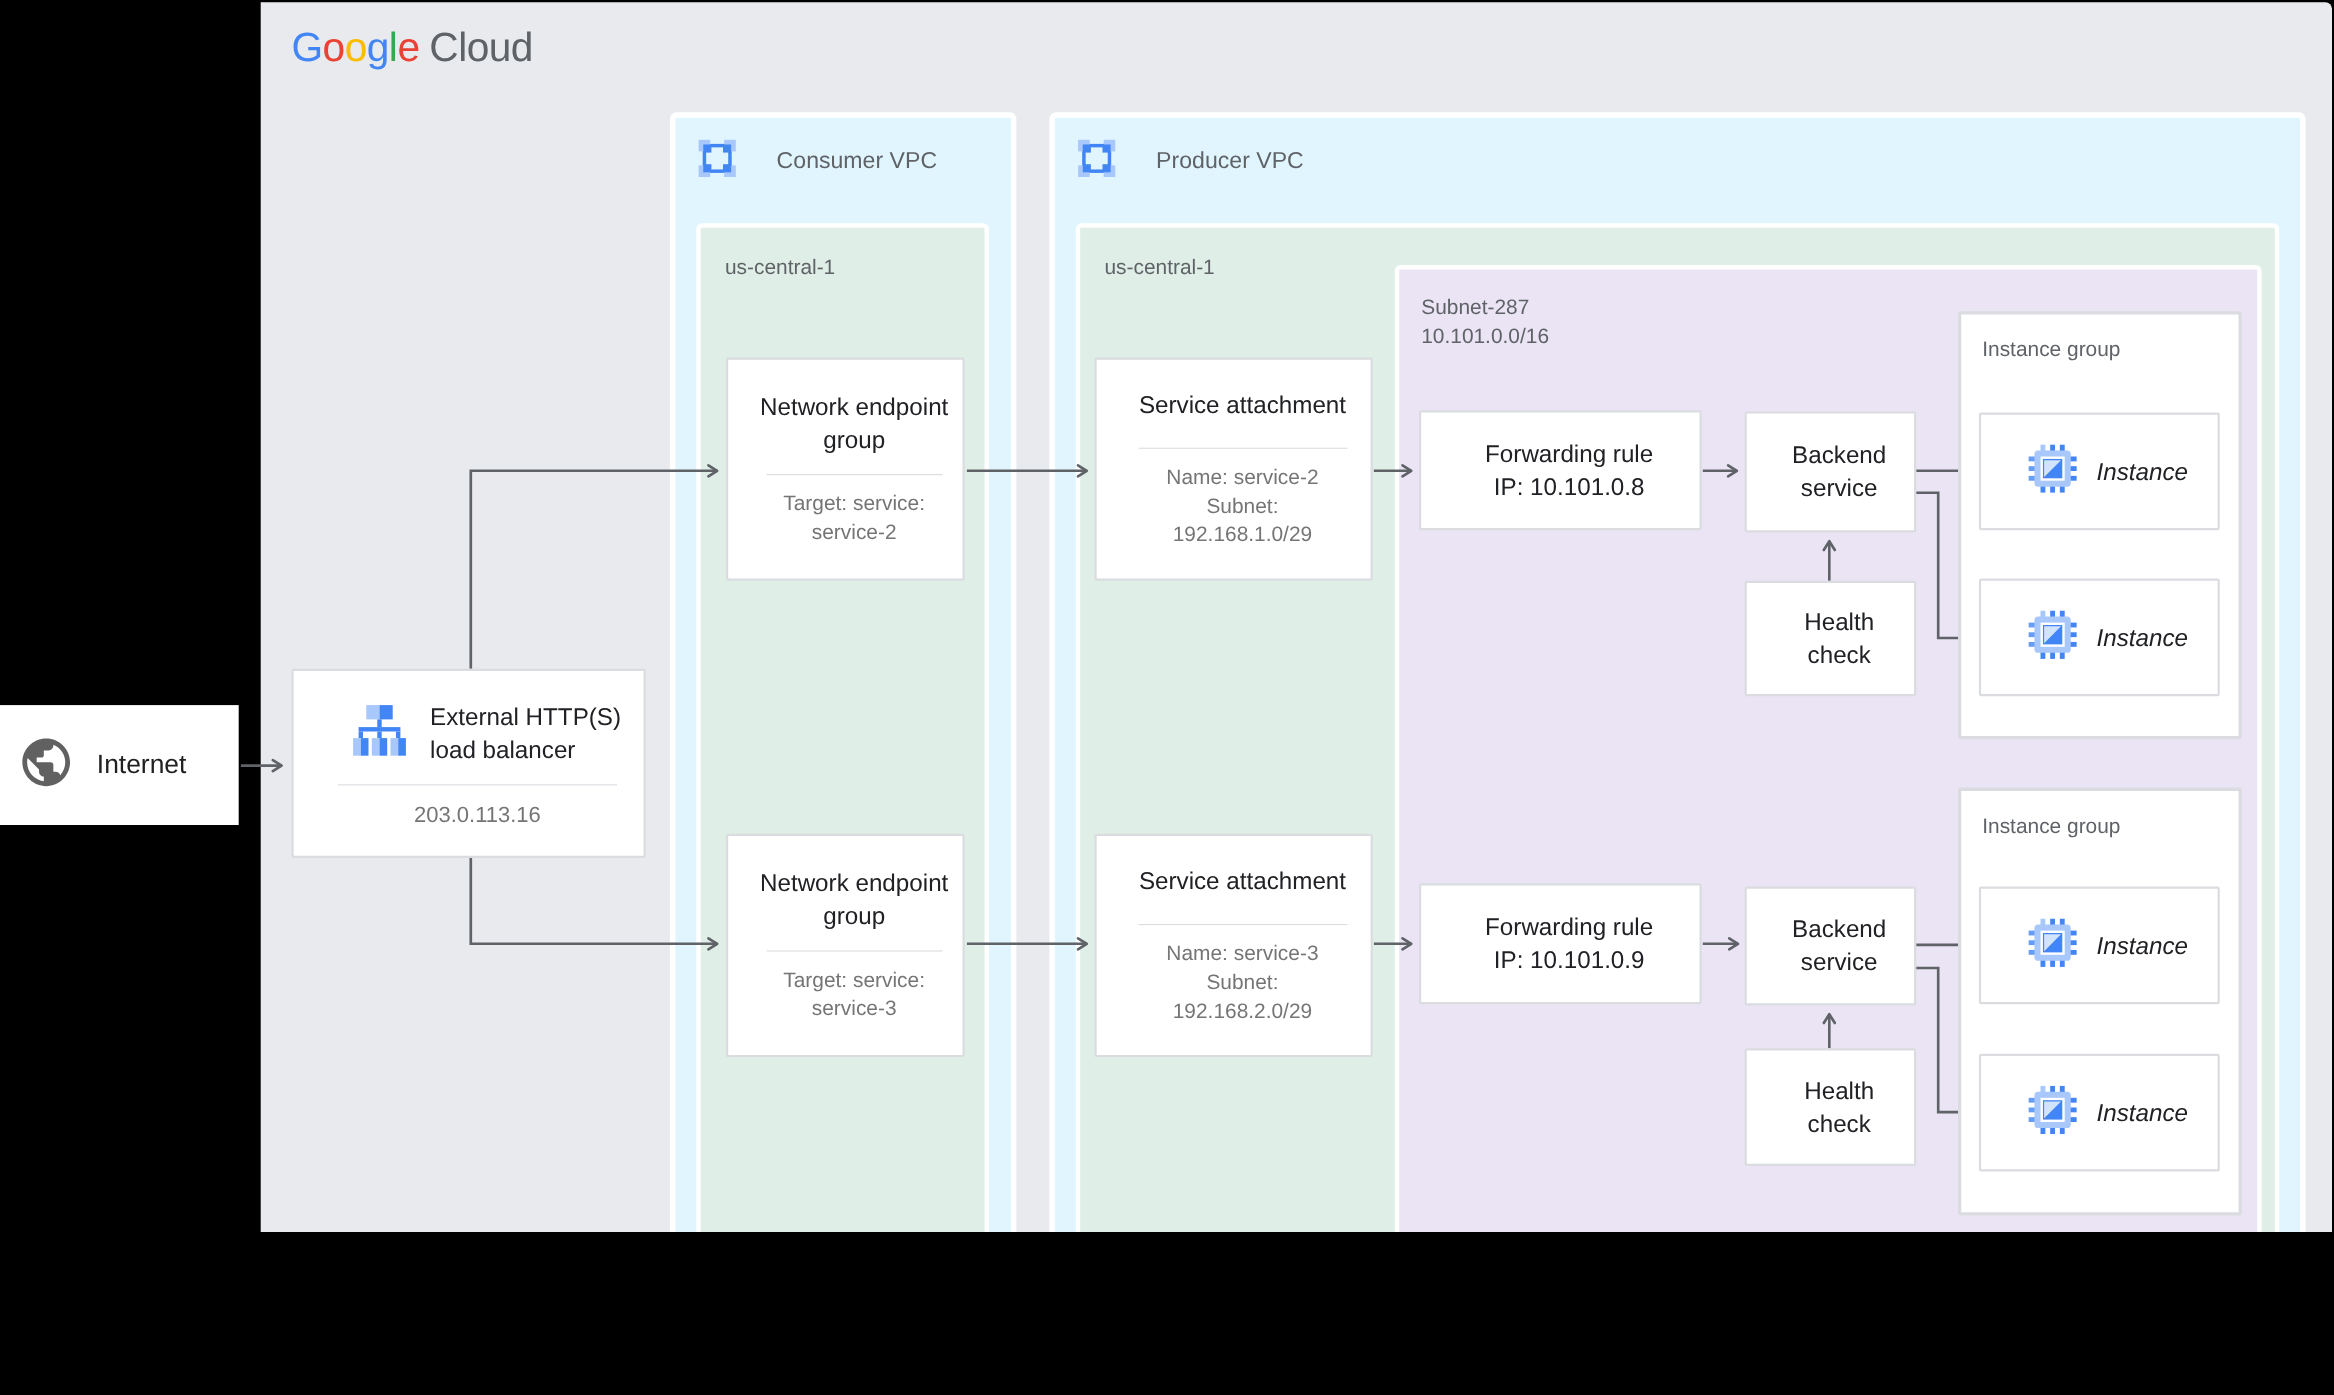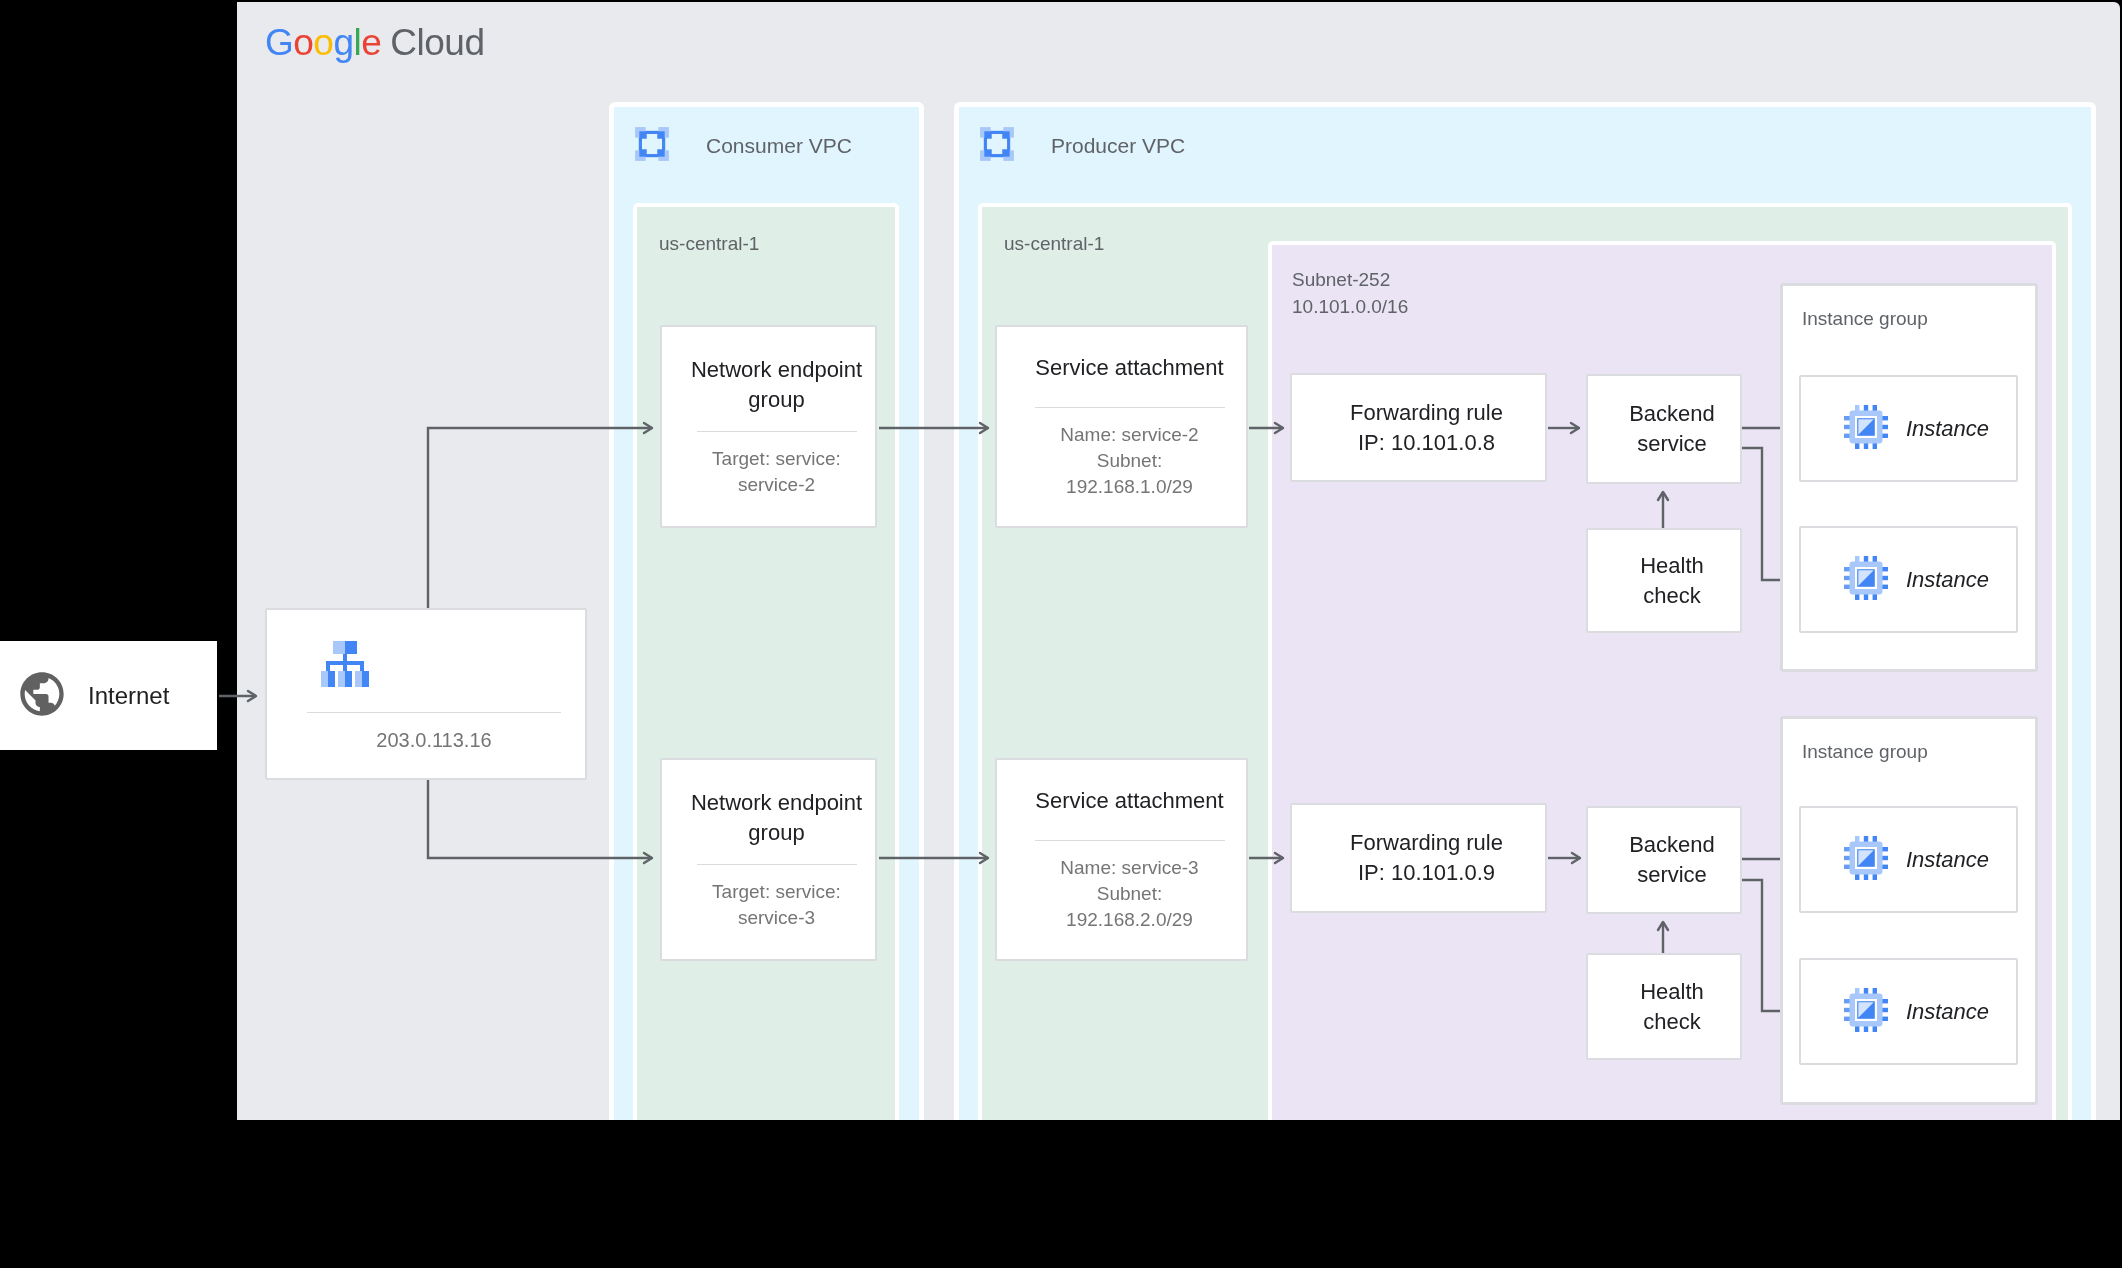--- a/index.html
+++ b/index.html
@@ -93,21 +93,21 @@
         <rect x="24" y="24" width="10" height="10" fill="#A8C7FA"></rect>
           <rect x="23" y="23" width="7" height="7" fill="#4285F4"></rect>
       </svg>
     </span>
     <span class="vpc-label">Producer VPC</span>
   </div>
   <div class="region layer" style="left:978px;top:203px;width:1094px;height:978px;z-index:3;"></div>
   <div class="region-label" style="left:1004px;top:233px;z-index:3;">us-central-1</div>
 
   <div class="subnet" style="left:1268px;top:241px;width:788px;height:907px;z-index:3;"></div>
-  <div class="subnet-label" style="left:1292px;top:266px;z-index:4;"><span>Subnet-252</span><br><span>10.101.0.0/16</span></div>
+  <div class="subnet-label" style="left:1292px;top:266px;z-index:4;"><span>Subnet-287</span><br><span>10.101.0.0/16</span></div>
 
   <svg class="wires" width="2122" height="1268" viewBox="0 0 2122 1268">
     <defs>
       <marker id="arr" markerWidth="16" markerHeight="16" refX="10" refY="7" orient="auto" markerUnits="userSpaceOnUse">
         <path d="M2,2 L10,7 L2,12" fill="none" stroke="#5F6368" stroke-width="2.4" stroke-linecap="round" stroke-linejoin="round"></path>
       </marker>
     </defs>
     <g stroke="#5F6368" stroke-width="2.4" fill="none">
       <path d="M219,696 L256,696" marker-end="url(#arr)"></path>
       <path d="M428,608 L428,428 L652,428" marker-end="url(#arr)"></path>
@@ -148,20 +148,21 @@
             <rect x="26" y="29" width="4" height="6" fill="#4285F4"></rect>
             <rect x="43" y="29" width="4" height="6" fill="#4285F4"></rect>
           <rect x="4" y="35" width="7" height="16" fill="#A8C7FA"></rect>
             <rect x="11" y="35" width="7" height="16" fill="#4285F4"></rect>
           <rect x="21" y="35" width="7" height="16" fill="#A8C7FA"></rect>
             <rect x="28" y="35" width="7" height="16" fill="#4285F4"></rect>
           <rect x="38" y="35" width="7" height="16" fill="#A8C7FA"></rect>
             <rect x="45" y="35" width="7" height="16" fill="#4285F4"></rect>
         </svg>
       </span>
+      <span class="lb-title">External HTTP(S) load balancer</span>
     </div>
     <div class="lb-div"></div>
     <div class="lb-ip">203.0.113.16</div>
   </div>
 
   <div class="node" style="left:660px;top:325px;width:217px;height:203px;">
     <div class="node-title" style="width:180px;">Network endpoint group</div>
     <div class="divider" style="width:160px;"></div>
     <div class="node-sub"><span>Target: service:</span><br><span>service-2</span></div>
   </div>

